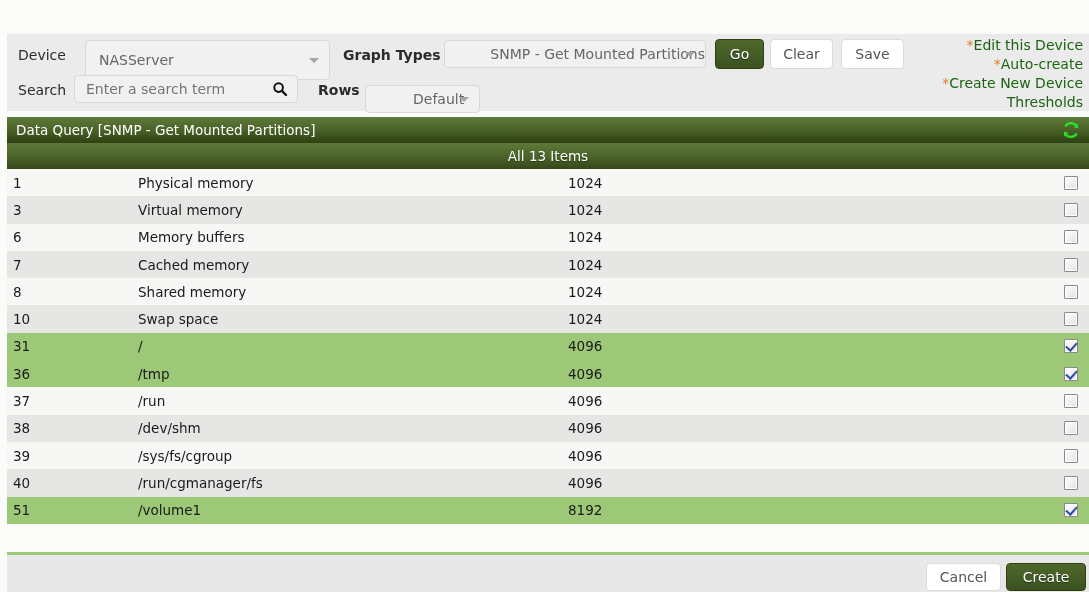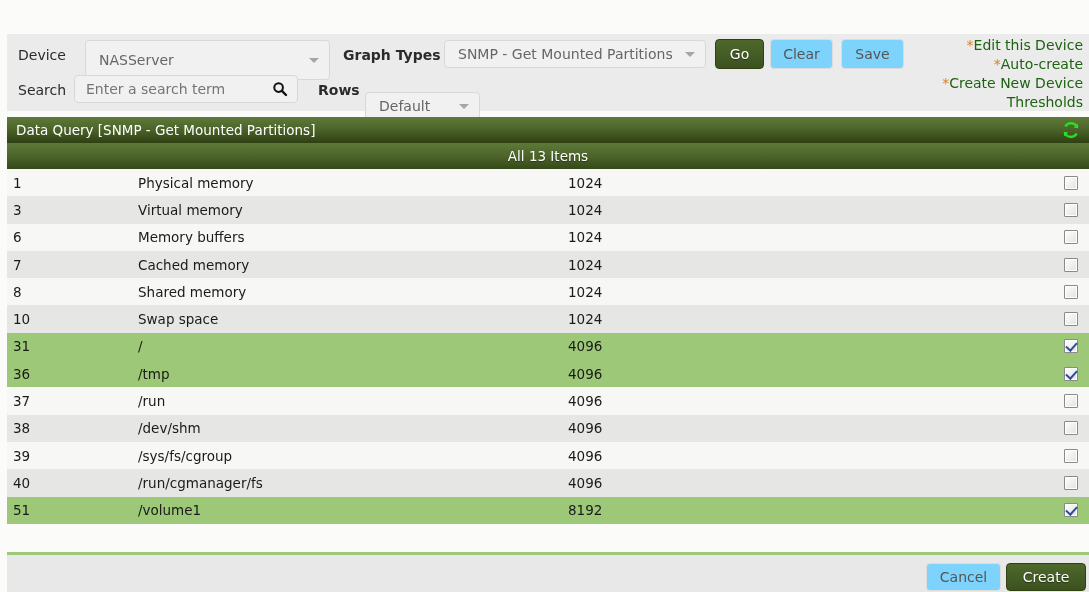--- a/index.html
+++ b/index.html
@@ -60,21 +60,21 @@
   .btn {
     position: absolute; border-radius: 4px; font-size: 14px;
     display: flex; align-items: center; justify-content: center; cursor: pointer;
   }
   .btn-green {
     background: linear-gradient(to bottom, #4e682b 0%, #3b5220 100%);
     border: 1px solid #2f4113; color: #ffffff;
     text-shadow: 0 1px 1px rgba(0,0,0,.45);
   }
   .btn-plain {
-    background: #7dd3fc; border: 1px solid #dcdcdc; color: #555555;
+    background: #ffffff; border: 1px solid #dcdcdc; color: #555555;
   }
 
   
   .links {
     position: absolute; right: 6px; top: 34px; width: 260px;
     text-align: right; line-height: 19px; font-size: 14px;
     padding-top: 2px;
   }
   .links a { color: #1c6310; text-decoration: none; cursor: pointer; }
   .links .ast { color: #e07c1f; }
@@ -153,42 +153,42 @@
 
 
   <div class="toolbar">
     <div class="lbl" style="left:11px; top:13px;">Device</div>
     <div class="ctl" style="left:78px; top:6px; width:245px; height:40px;">
       <span class="txt">NASServer</span>
       <span class="caret"></span>
     </div>
 
     <div class="lbl" style="left:336px; top:13px; font-weight:bold;">Graph Types</div>
-    <div class="ctl" style="left:437px; top:6px; width:262px; height:28px;">
+    <div class="ctl" style="left:437px; top:6px; width:262px; height:28px;justify-content:flex-end;">
       <span class="txt">SNMP - Get Mounted Partitions</span>
       <span class="caret"></span>
     </div>
 
     <div class="btn btn-green" style="left:708px; top:5px; width:49px; height:30px;">Go</div>
     <div class="btn btn-plain" style="left:763px; top:5px; width:63px; height:30px;">Clear</div>
     <div class="btn btn-plain" style="left:834px; top:5px; width:63px; height:30px;">Save</div>
 
     <div class="lbl" style="left:11px; top:48px;">Search</div>
     <div class="searchbox" style="left:67px; top:41px; width:224px; height:28px;">
       <input type="text" placeholder="Enter a search term" style="">
       <span class="sicon">
         <svg width="16" height="16" viewBox="0 0 16 16" aria-hidden="true">
           <circle cx="6.6" cy="6.6" r="4.3" fill="none" stroke="#111" stroke-width="2"></circle>
           <line x1="9.9" y1="9.9" x2="14" y2="14" stroke="#111" stroke-width="2.4" stroke-linecap="round"></line>
         </svg>
       </span>
     </div>
 
     <div class="lbl" style="left:311px; top:48px; font-weight:bold;">Rows</div>
-    <div class="ctl" style="left:358px; top:58px; width:115px; height:28px;">
+    <div class="ctl" style="left:358px; top:51px; width:115px; height:28px;padding-left:34px;">
       <span class="txt">Default</span>
       <span class="caret"></span>
     </div>
   </div>
 
   <div class="links">
     <div><span class="ast">*</span><a>Edit this Device</a></div>
     <div><span class="ast">*</span><a>Auto-create</a></div>
     <div><span class="ast">*</span><a>Create New Device</a></div>
     <div><a>Thresholds</a></div>

